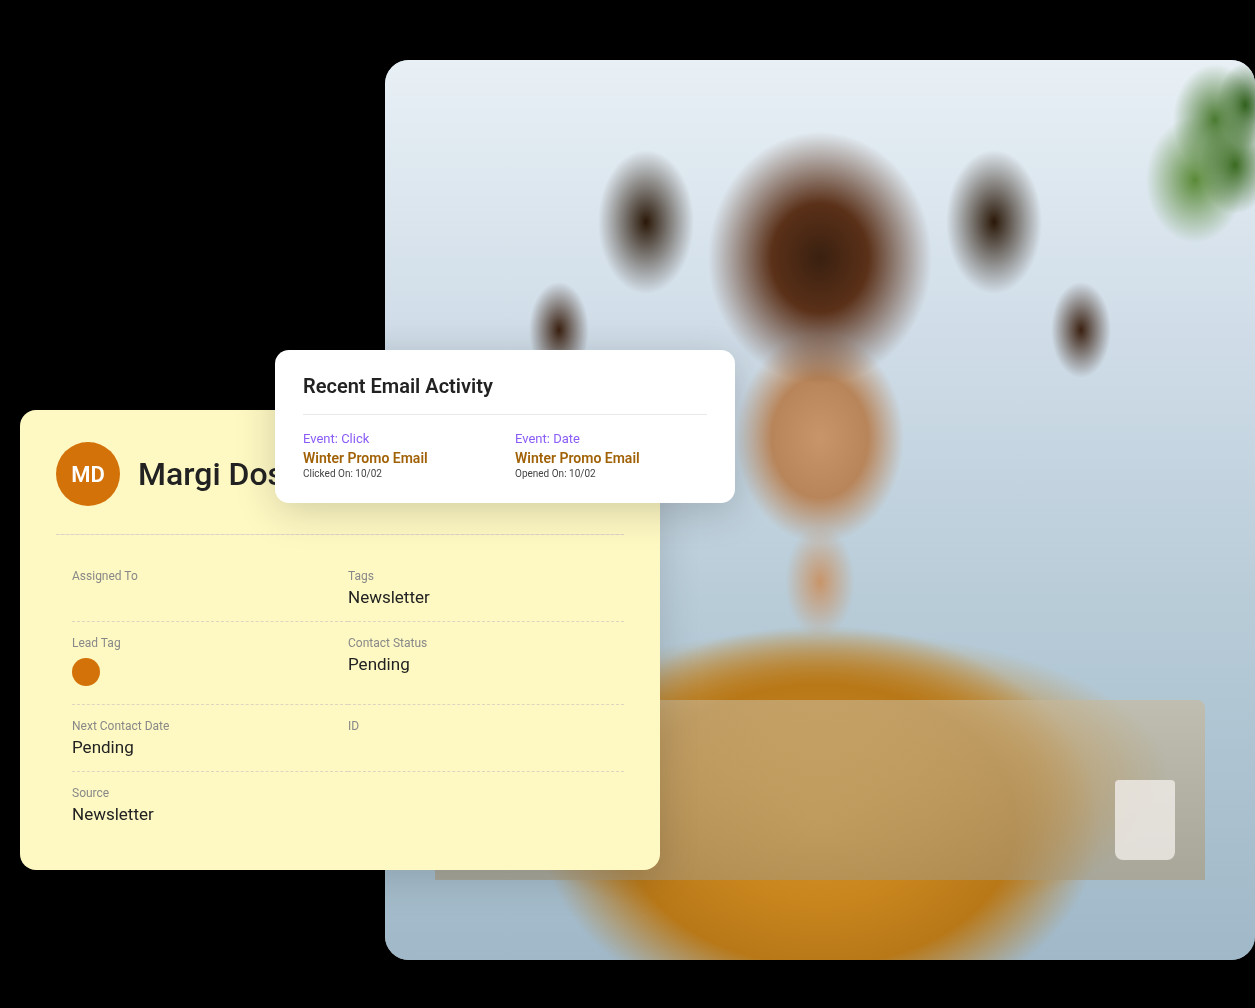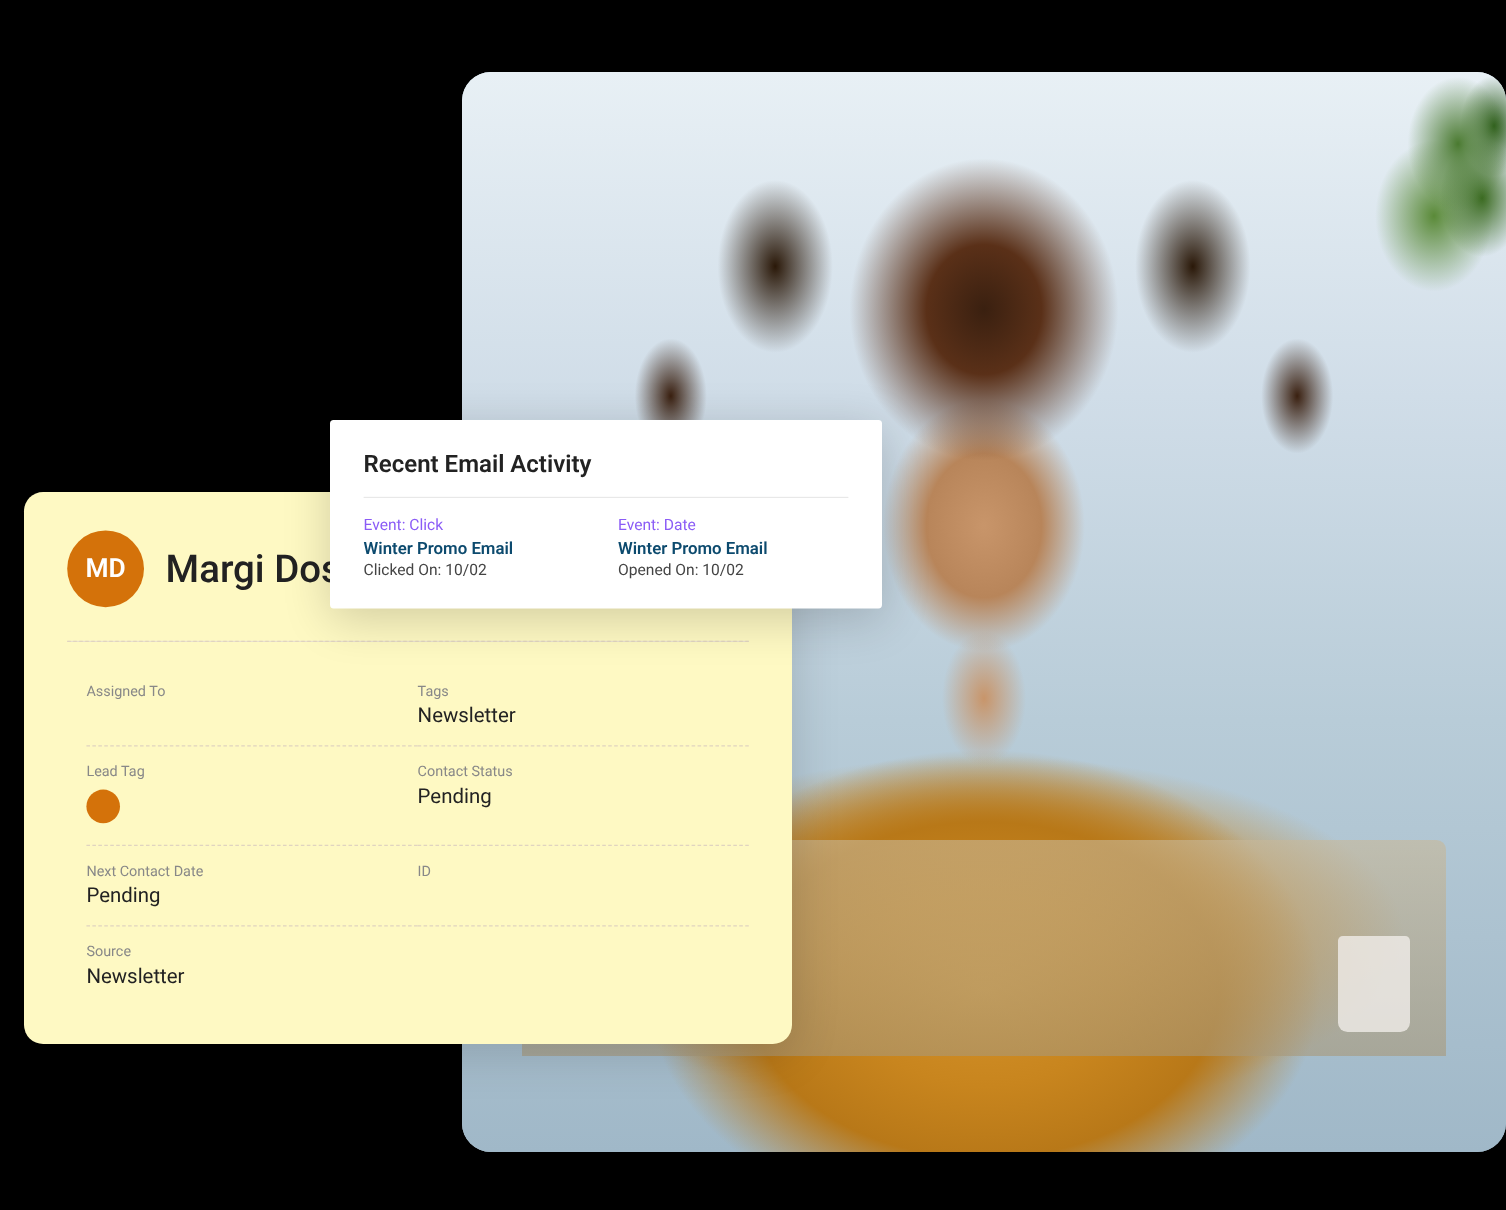--- a/index.html
+++ b/index.html
@@ -181,21 +181,21 @@
       margin-top: 4px;
     }
 
     
     .email-activity-card {
       position: absolute;
       top: 350px;
       left: 275px;
       width: 460px;
       background: #fff;
-      border-radius: 3px;
+      border-radius: 14px;
       box-shadow: 0 8px 40px rgba(0,0,0,0.18);
       padding: 24px 28px;
       z-index: 10;
     }
 
     .email-activity-title {
       font-size: 20px;
       font-weight: 600;
       color: #222;
       margin-bottom: 16px;
@@ -215,26 +215,26 @@
 
     .email-event-label {
       font-size: 13px;
       color: #8b5cf6;
       margin-bottom: 4px;
     }
 
     .email-event-name {
       font-size: 14px;
       font-weight: 600;
-      color: #0c4a6e;
+      color: #a16207;
       margin-bottom: 2px;
     }
 
     .email-event-detail {
-      font-size: 13px;
+      font-size: 10px;
       color: #444;
     }
   </style>
 </head>
 <body>
 
 <div class="photo-bg">
   <div class="photo-person"></div>
   <div class="photo-plants"></div>
   <div class="photo-laptop"></div>

